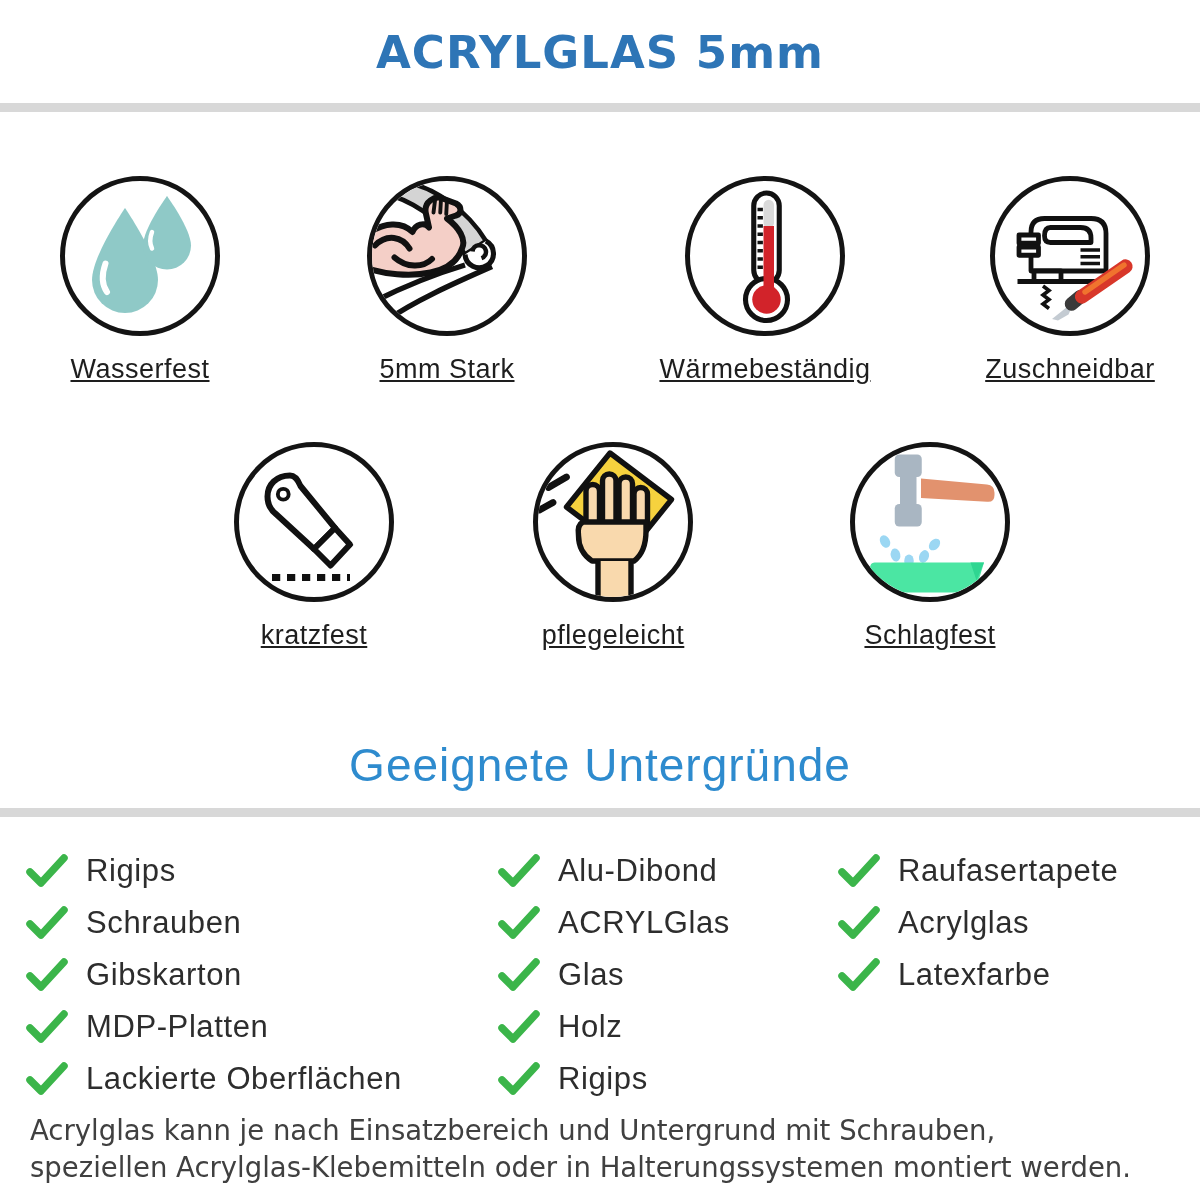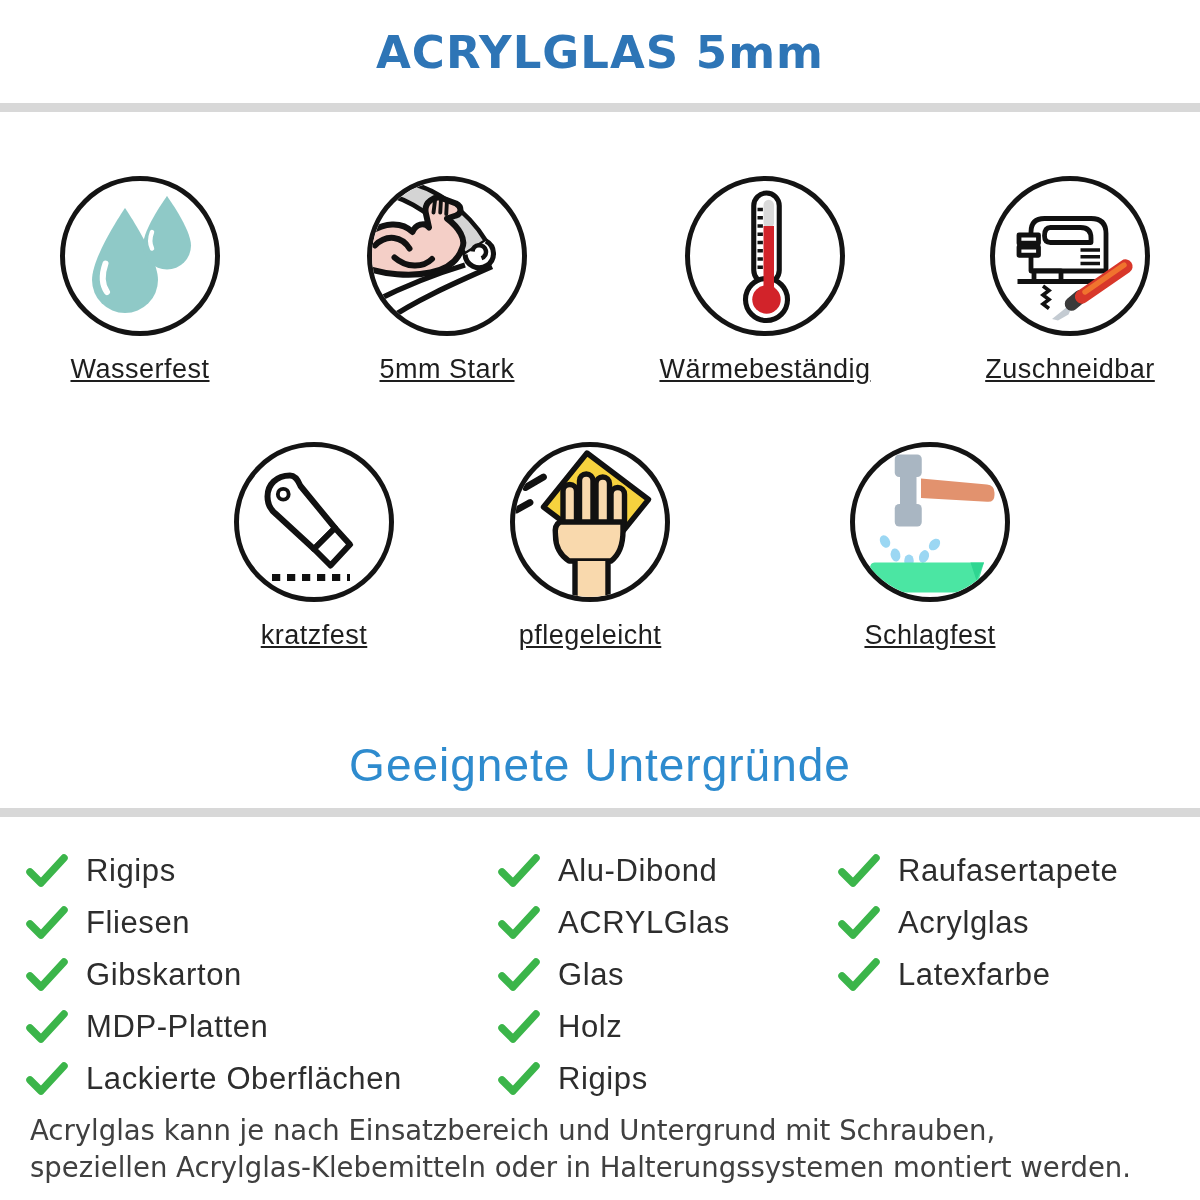--- a/index.html
+++ b/index.html
@@ -132,21 +132,21 @@
       <svg viewBox="0 0 100 100">
         <path d="M34 19 C25 19 19 25 19 33 C19 38 21 42 25 45 L50 68 L64 54 L41 26 C39 21 37 19 34 19 Z" fill="#fff" stroke="#111" stroke-width="4" stroke-linejoin="round"></path>
         <circle cx="29.5" cy="31.5" r="3.6" fill="#fff" stroke="#111" stroke-width="2.6"></circle>
         <path d="M50 68 L64 54 L74 65 L61 79 Z" fill="#fff" stroke="#111" stroke-width="4" stroke-linejoin="round"></path>
         <line x1="22" y1="87" x2="74" y2="87" stroke="#111" stroke-width="4.6" stroke-dasharray="5.5 4.5"></line>
       </svg>
     </div>
     <div class="flabel">kratzfest</div>
   </div>
 
-  <div class="feature" style="left:460px;top:442px;">
+  <div class="feature" style="left:483px;top:442px;">
     <div class="circle">
       <svg viewBox="0 0 100 100">
         <g stroke="#111" stroke-width="4.5" stroke-linecap="round">
           <line x1="7" y1="27" x2="19" y2="20"></line>
           <line x1="1" y1="42" x2="10" y2="37"></line>
         </g>
         <polygon points="48,4 89,35 60,71 19,40" fill="#f6d23e" stroke="#111" stroke-width="3.6" stroke-linejoin="round"></polygon>
         <g fill="#f9d9ad" stroke="#111" stroke-width="3.6" stroke-linejoin="round">
           <rect x="32" y="25" width="9" height="32" rx="4.5"></rect>
           <rect x="43" y="18" width="9" height="38" rx="4.5"></rect>
@@ -190,21 +190,21 @@
     <div class="check-item">
       <svg width="42" height="34" viewBox="0 0 42 34">
           <polyline points="4,18 15,29 38,4" fill="none" stroke="#3bb54a" stroke-width="7.5" stroke-linecap="round" stroke-linejoin="round"></polyline>
         </svg>
       <span class="ctext">Rigips</span>
     </div>
     <div class="check-item">
       <svg width="42" height="34" viewBox="0 0 42 34">
           <polyline points="4,18 15,29 38,4" fill="none" stroke="#3bb54a" stroke-width="7.5" stroke-linecap="round" stroke-linejoin="round"></polyline>
         </svg>
-      <span class="ctext">Fliesen</span>
+      <span class="ctext">Schrauben</span>
     </div>
     <div class="check-item">
       <svg width="42" height="34" viewBox="0 0 42 34">
           <polyline points="4,18 15,29 38,4" fill="none" stroke="#3bb54a" stroke-width="7.5" stroke-linecap="round" stroke-linejoin="round"></polyline>
         </svg>
       <span class="ctext">Gibskarton</span>
     </div>
     <div class="check-item">
       <svg width="42" height="34" viewBox="0 0 42 34">
           <polyline points="4,18 15,29 38,4" fill="none" stroke="#3bb54a" stroke-width="7.5" stroke-linecap="round" stroke-linejoin="round"></polyline>

